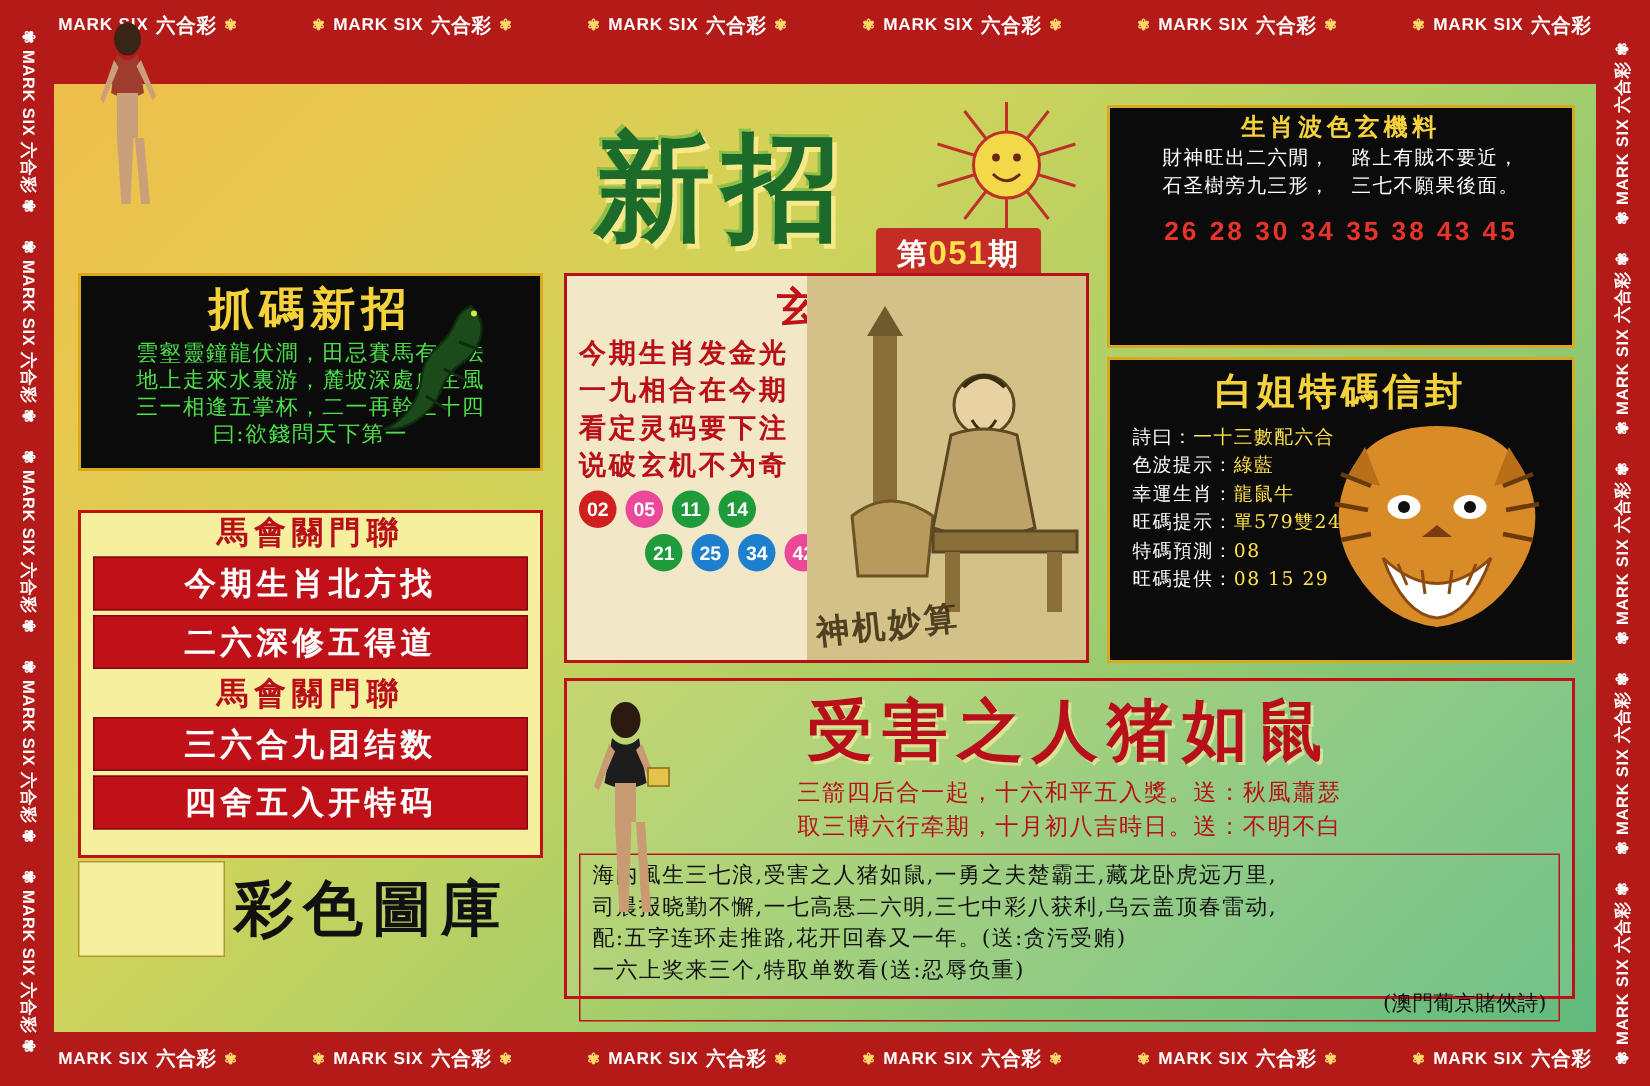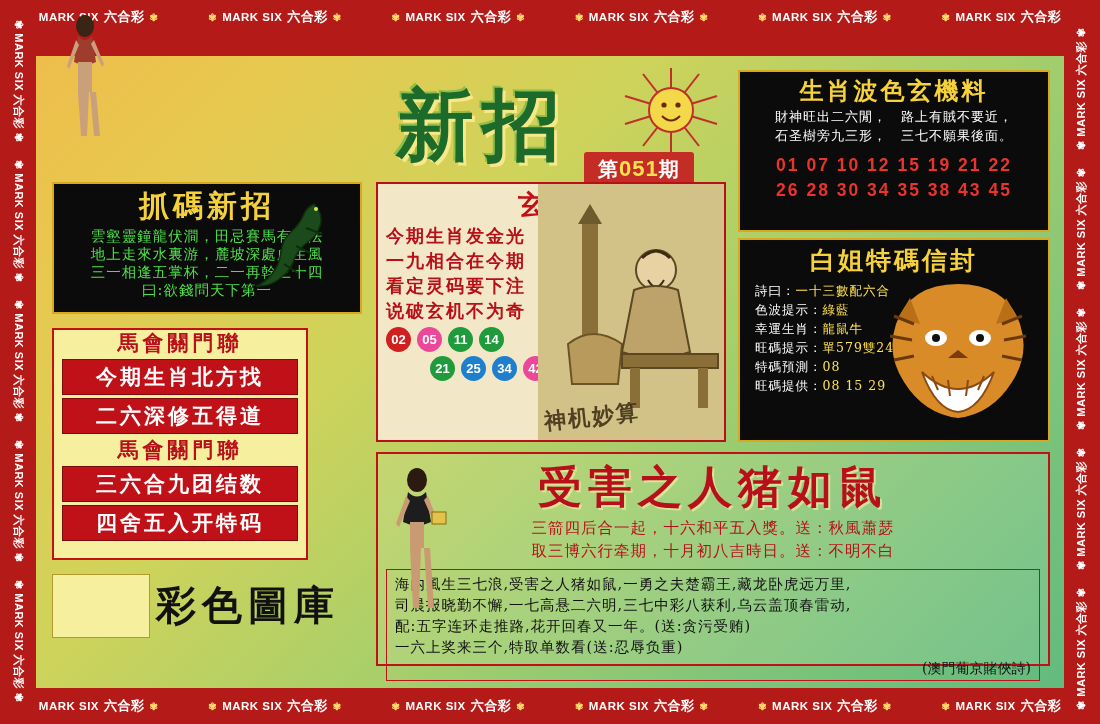--- a/index.html
+++ b/index.html
@@ -189,21 +189,21 @@
 
   
   #p-shengxiao {
     left: 702px; top: 14px; width: 312px; height: 162px;
     background: #0b0b0b;
     border: 2px solid #d8a81f;
   }
   #p-shengxiao .hd {
     text-align: center;
     color: #f5d23c;
-    font-size: 24px;
+    font-size: 16px;
     font-weight: bold;
     font-family: "DejaVu Serif", serif;
     letter-spacing: 3px;
     margin-top: 3px;
   }
   #p-shengxiao .poem {
     color: #ffffff;
     font-size: 13px;
     text-align: center;
     line-height: 19px;
@@ -245,21 +245,21 @@
   }
   #p-baijie .row .v { color: #ffe14d; }
   .tiger {
     position: absolute;
     right: 2px; top: 36px;
     width: 176px; height: 150px;
   }
 
   
   #p-mahui {
-    left: 16px; top: 272px; width: 256px; height: 232px;
+    left: 16px; top: 284px; width: 310px; height: 232px;
     background: #f6ef9d;
     border: 2px solid #c01118;
   }
   .mh-title {
     text-align: center;
     color: #b8101a;
     font-size: 21px;
     font-weight: bold;
     font-family: "DejaVu Serif", serif;
     letter-spacing: 4px;
@@ -575,21 +575,20 @@
           <div class="ball" style="background: #ec4899;">42</div>
           <div class="ball" style="background: rgb(207, 31, 31);">48</div>
         </div>
     </div>
 
     <div class="panel" id="p-shengxiao">
       <div class="hd">生肖波色玄機料</div>
       <div class="poem">財神旺出二六閒，　路上有賊不要近，</div>
       <div class="poem">石圣樹旁九三形，　三七不願果後面。</div>
       <div style="height:8px"></div>
-      <div class="nums">01 07 10 12 15 19 21 22</div>
       <div class="nums">26 28 30 34 35 38 43 45</div>
     </div>
 
     <div class="panel" id="p-baijie">
       <div class="hd">白姐特碼信封</div>
       <svg class="tiger" viewBox="0 0 176 150">
         <path d="M88 8 q48 0 62 40 q10 30 -8 58 q-20 32 -54 36 q-34 -4 -54 -36 q-18 -28 -8 -58 q14 -40 62 -40 z" fill="#d98b28"></path>
         <path d="M40 22 l10 26 -22 -6 z M136 22 l-10 26 22 -6 z" fill="#b96f17"></path>
         <ellipse cx="66" cy="62" rx="11" ry="8" fill="#fff"></ellipse>
         <ellipse cx="110" cy="62" rx="11" ry="8" fill="#fff"></ellipse>

